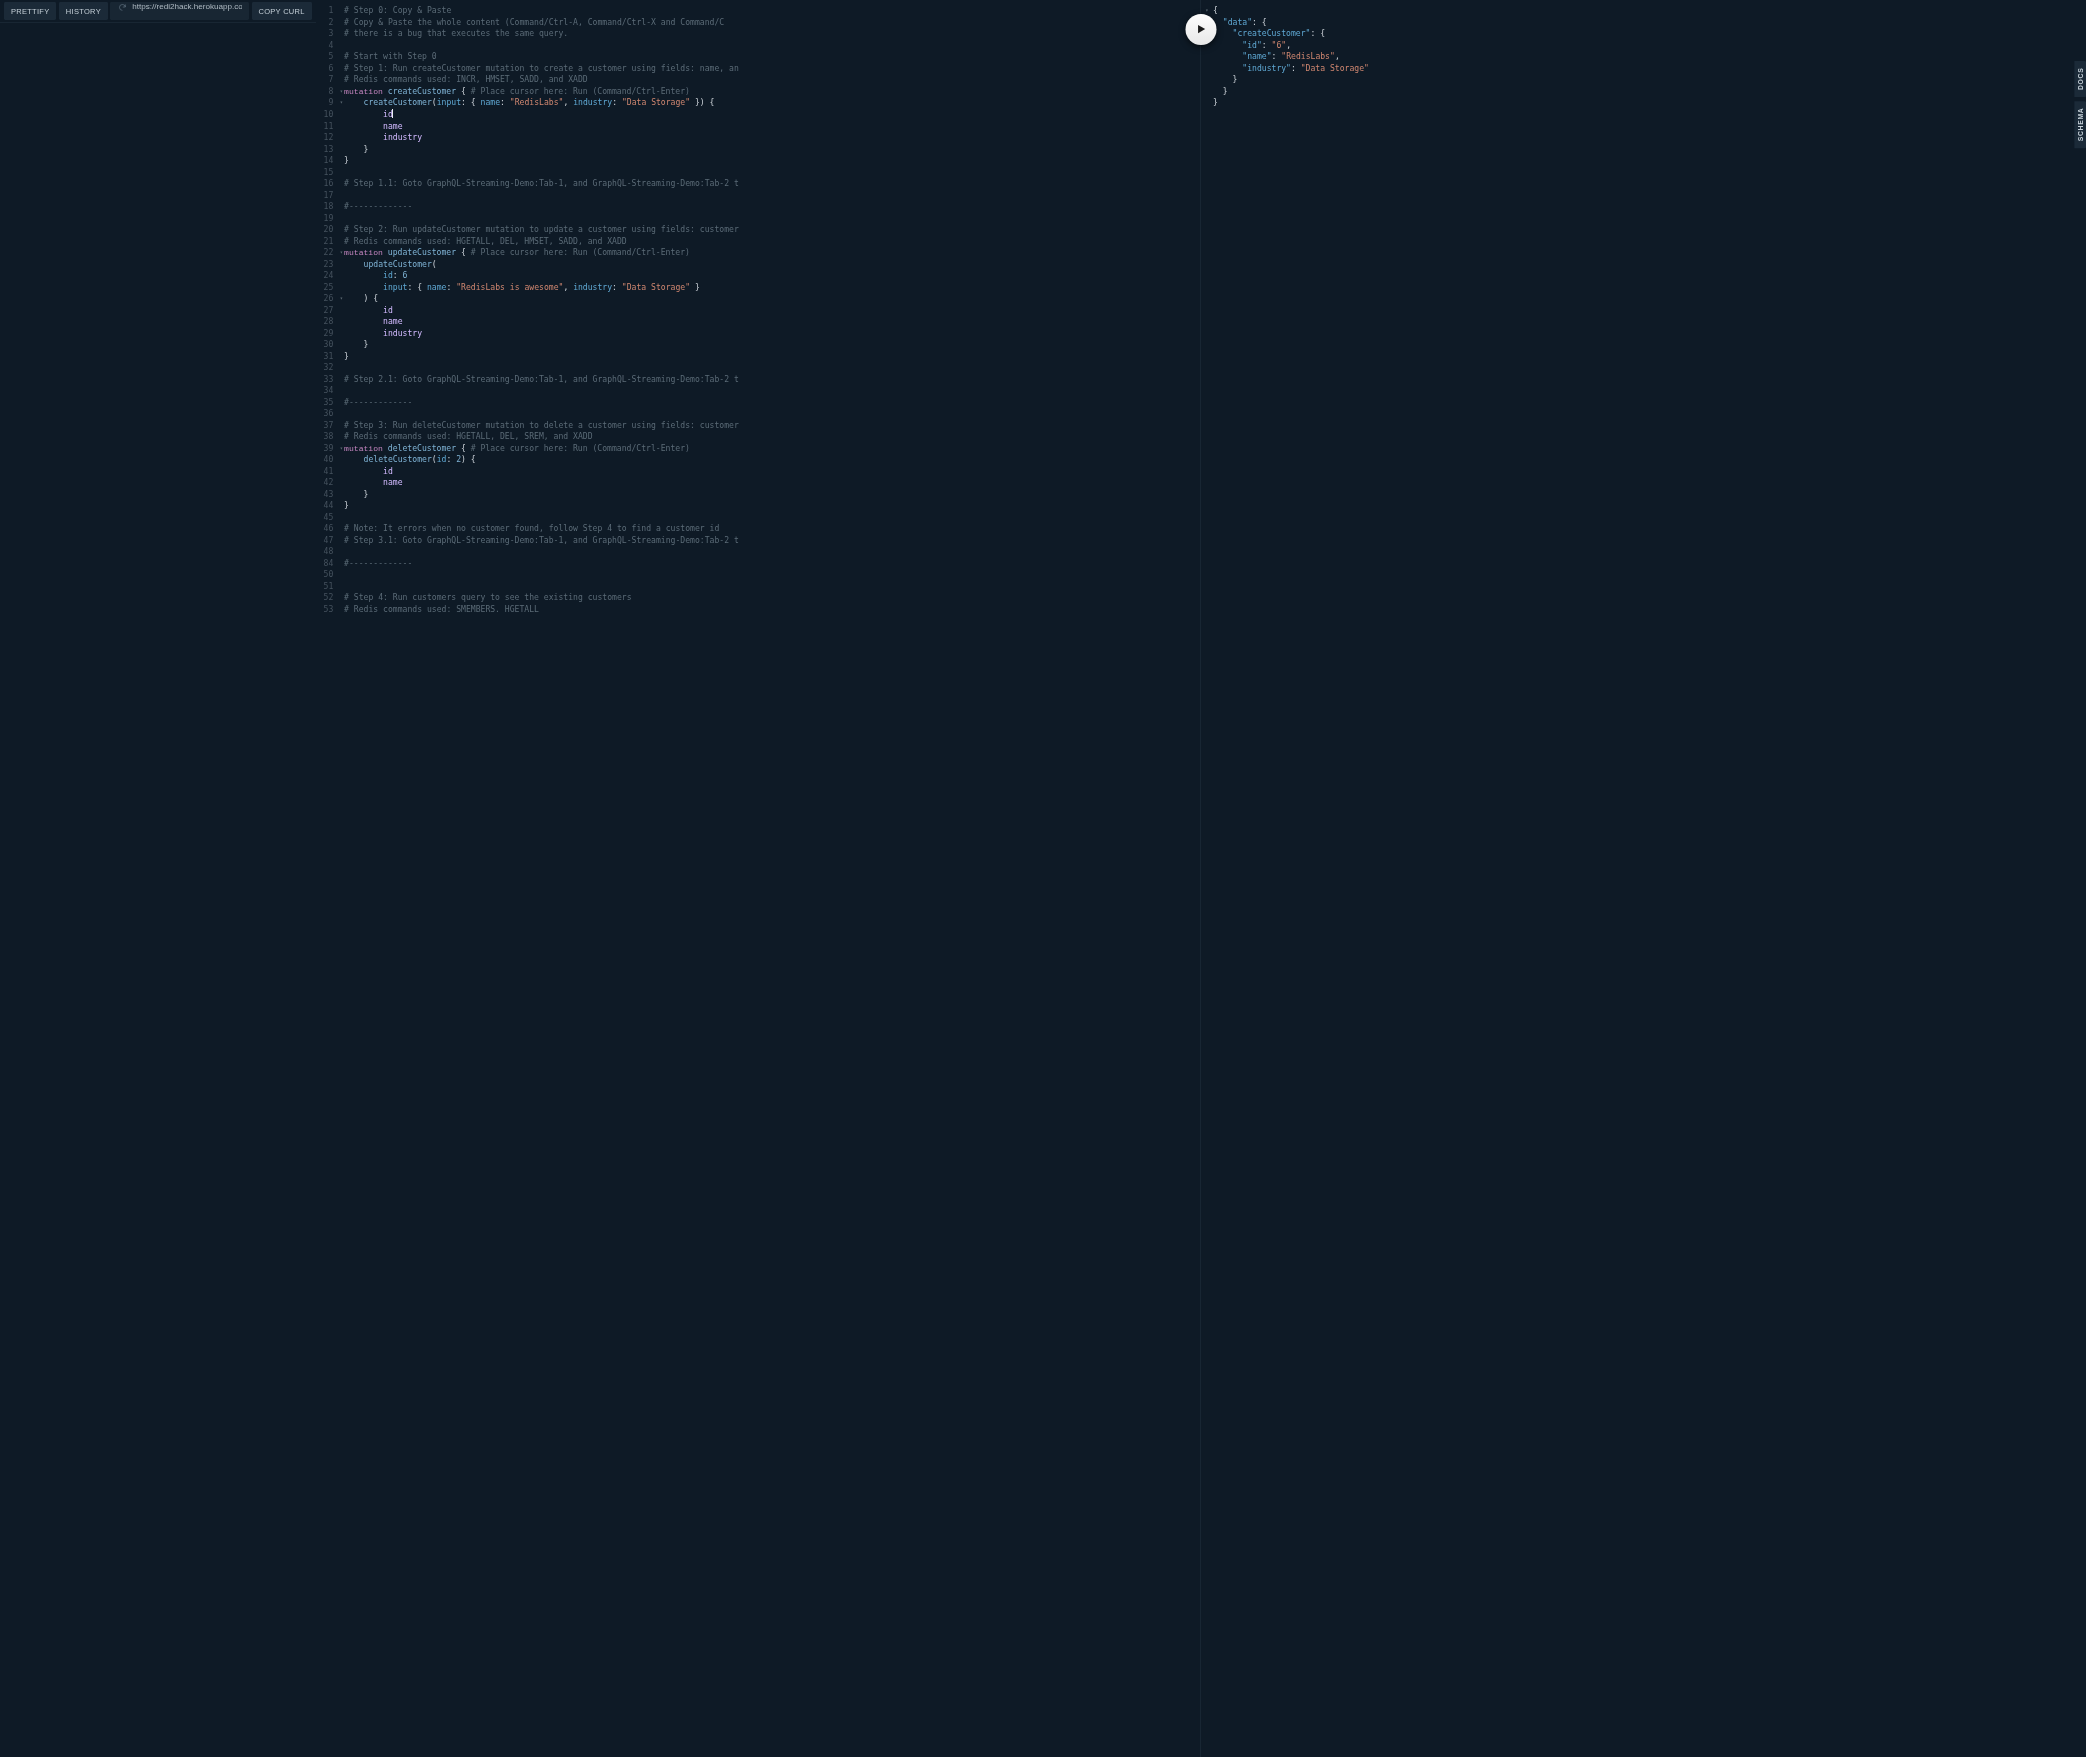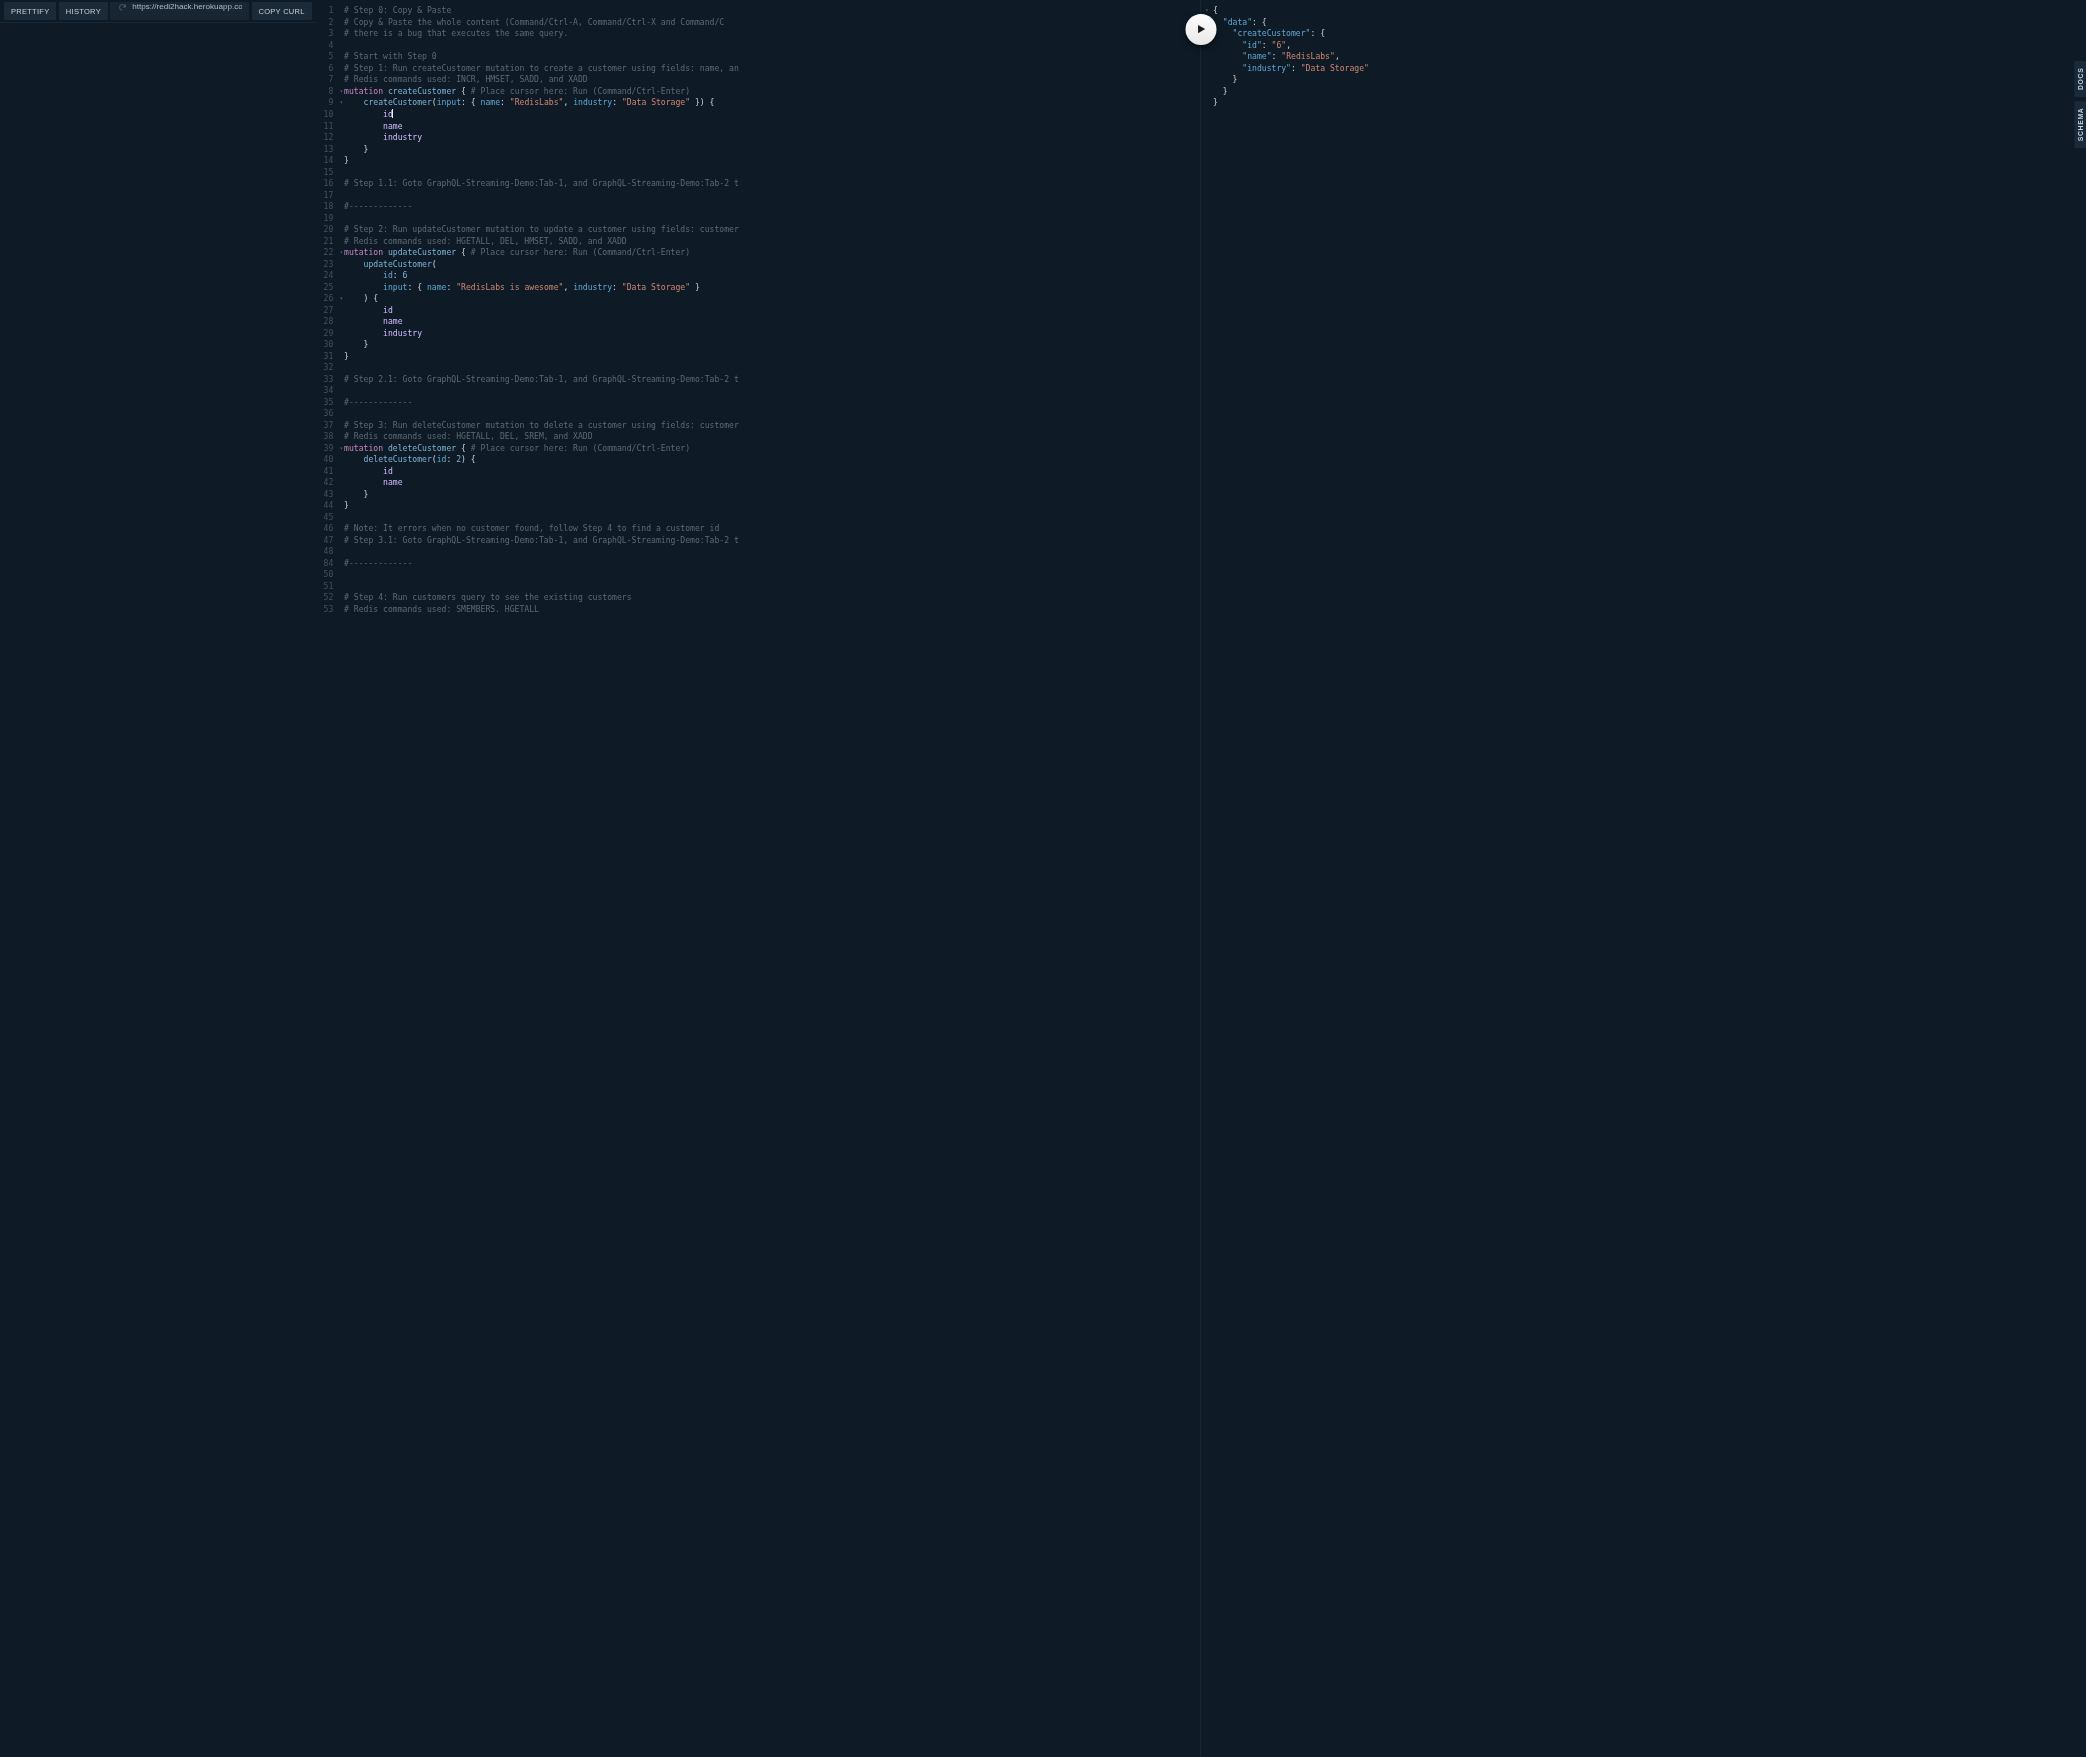--- a/index.html
+++ b/index.html
@@ -100,21 +100,21 @@
     width:5.4px;
     color:#5b6872;
     font-size:5.4px;
     line-height:11.5px;
     text-align:center;
     cursor:pointer;
     user-select:none;
   }
   
   .cm  { color:#5b6b77; }   
-  .kw  { color:#c586c0; }   
+  .kw  { color:#c586c0;font-family:Liberation Mono, monospace; }   
   .def { color:#7fb3d5; }   
   .fn  { color:#7fb3d5; }
   .attr{ color:#5fa8d3; }   
   .var { color:#d2baff; }   
   .str { color:#d08770; }   
   .num { color:#7fb3d5; }
   .pun { color:#d0d6dc; }
   .jkey{ color:#5fa8d3; }
   .jstr{ color:#d08770; }
   

